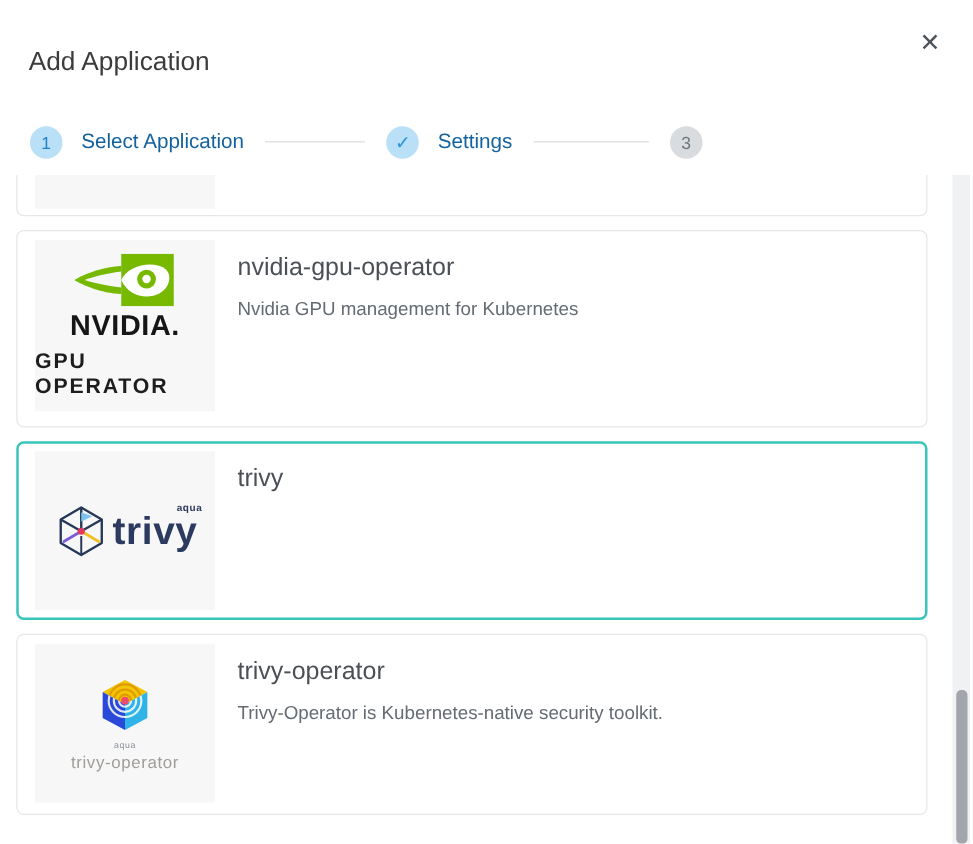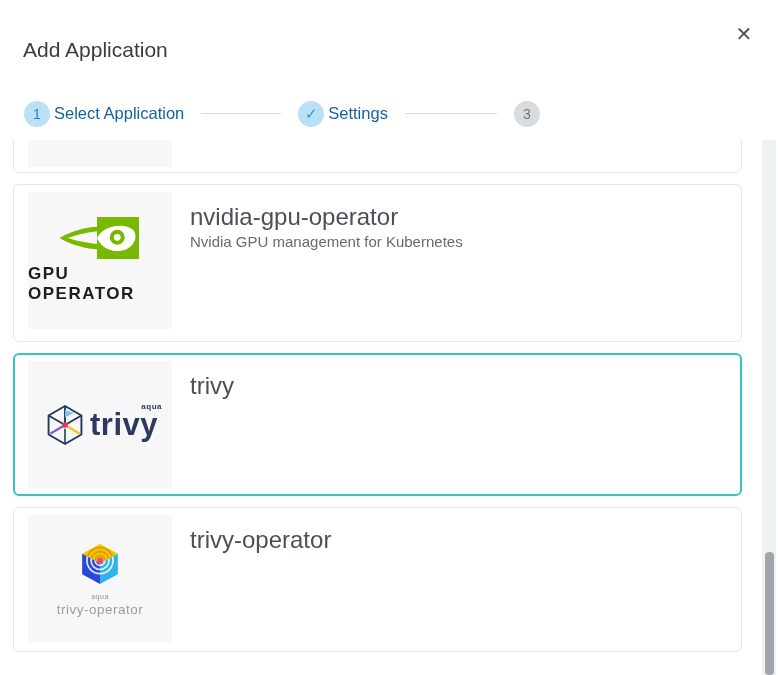--- a/index.html
+++ b/index.html
@@ -13,21 +13,21 @@
   .close-btn{position:absolute;right:20px;top:20px;font-size:20px;color:#4b5359;
     width:28px;height:28px;display:flex;align-items:center;justify-content:center;cursor:pointer;}
   
   .stepper{position:absolute;left:24px;top:100px;height:27px;display:flex;align-items:center;}
   .step{display:flex;align-items:center;}
   .step-circle{width:26px;height:26px;border-radius:50%;display:flex;align-items:center;
     justify-content:center;font-size:14px;flex:none;}
   .step.active .step-circle{background:#b9e0f6;color:#2283c5;}
   .step.done .step-circle{background:#b9e0f6;color:#2e94d8;font-size:15px;}
   .step.upcoming .step-circle{background:#d9dcdf;color:#6e767d;}
-  .step-label{margin-left:4px;font-size:16.5px;white-space:nowrap;}
+  .step-label{margin-left:15px;font-size:16.5px;white-space:nowrap;}
   .step.active .step-label,.step.done .step-label{color:#14629e;}
   .step.upcoming .step-label{color:#9aa1a7;}
   .connector{height:1px;background:#d9dde1;margin:0 17px;flex:none;}
   .connector.c1{width:80px;}
   .connector.c2{width:92px;}
   
   .list-viewport{position:absolute;left:0;top:140px;width:762px;bottom:0;overflow:hidden;
     padding-left:13px;box-sizing:border-box;}
   .app-card{width:729px;box-sizing:border-box;border:1px solid #e4e7ea;border-radius:6px;
     background:#fff;padding:7px 14px;display:flex;margin-bottom:11px;cursor:pointer;}
@@ -35,22 +35,22 @@
   .app-card.h-tall{height:158px;}
   .app-card.h-mid{height:143px;}
   .app-card.h-mid2{height:145px;}
   .app-card.partial{margin-top:-125px;height:158px;}
   .thumb{width:144px;background:#f7f7f8;flex:none;display:flex;flex-direction:column;
     align-items:center;justify-content:center;}
   .thumb-a{height:137px;}
   .thumb-b{height:127px;}
   .thumb-c{height:144px;}
   .card-content{margin-left:18px;padding-top:11px;min-width:0;}
-  .app-name{font-size:24px;color:#4b5056;}
-  .app-desc{font-size:15px;line-height:21px;color:#646b72;max-width:516px;}
+  .app-name{font-size:20px;color:#4b5056;}
+  .app-desc{font-size:15px;line-height:21px;color:#646b72;margin-top:11px;max-width:516px;}
   
   .nvidia-brand{font-weight:bold;font-size:23px;color:#161616;margin-top:2px;letter-spacing:0.5px;}
   .nvidia-sub{font-weight:bold;font-size:17px;color:#1d1d1d;letter-spacing:1.5px;margin-top:5px;}
   .trivy-logo{display:flex;align-items:center;}
   .trivy-word{position:relative;font-size:31px;font-weight:bold;color:#2b3a5e;letter-spacing:0.5px;margin-left:2px;}
   .trivy-aqua{position:absolute;top:-5px;right:-4px;font-size:8px;font-weight:bold;color:#2b3a5e;letter-spacing:0.5px;}
   .op-aqua{font-size:7px;color:#8c9096;margin-top:6px;letter-spacing:0.5px;}
   .op-word{font-size:13.5px;color:#a09c98;margin-top:2px;letter-spacing:0.5px;}
   
   .scroll-track{position:absolute;top:140px;bottom:0;right:2px;width:14px;background:#f0f1f3;}
@@ -86,20 +86,21 @@
 
   <div class="app-card h-tall">
     <div class="thumb thumb-a">
       <svg width="84" height="42" viewBox="0 0 112 56">
         <rect x="52" y="0" width="56" height="56" fill="#76b900"></rect>
         <path d="M52 28 C60 11 88 7 100 17 C106 23 104 36 93 42 C80 49 60 46 52 28 Z" fill="#ffffff"></path>
         <circle cx="79" cy="27" r="10" fill="#76b900"></circle>
         <circle cx="79" cy="27" r="4.5" fill="#ffffff"></circle>
         <path d="M52 13 C30 14 10 23 2 28 C10 33 30 42 52 43 L52 36 C36 34 21 31 13 28 C21 25 36 21 52 19 Z" fill="#76b900"></path>
       </svg>
+      <div class="nvidia-brand">NVIDIA.</div>
       <div class="nvidia-sub">GPU OPERATOR</div>
     </div>
     <div class="card-content">
       <div class="app-name">nvidia-gpu-operator</div>
       <div class="app-desc">Nvidia GPU management for Kubernetes</div>
     </div>
   </div>
 
   <div class="app-card h-mid selected">
     <div class="thumb thumb-b">
@@ -160,20 +161,21 @@
             <circle cx="32" cy="26" r="13"></circle>
             <circle cx="32" cy="26" r="19"></circle>
         </g>
         <circle cx="32" cy="26" r="4.5" fill="#ef4b72"></circle>
       </svg>
       <div class="op-aqua">aqua</div>
       <div class="op-word">trivy-operator</div>
     </div>
     <div class="card-content">
       <div class="app-name">trivy-operator</div>
+      <div class="app-desc">Trivy-Operator is Kubernetes-native security toolkit.</div>
     </div>
   </div>
 
 </div>
 
 <div class="scroll-track">
   <div class="scroll-thumb"></div>
 </div>
 
 </body></html>

